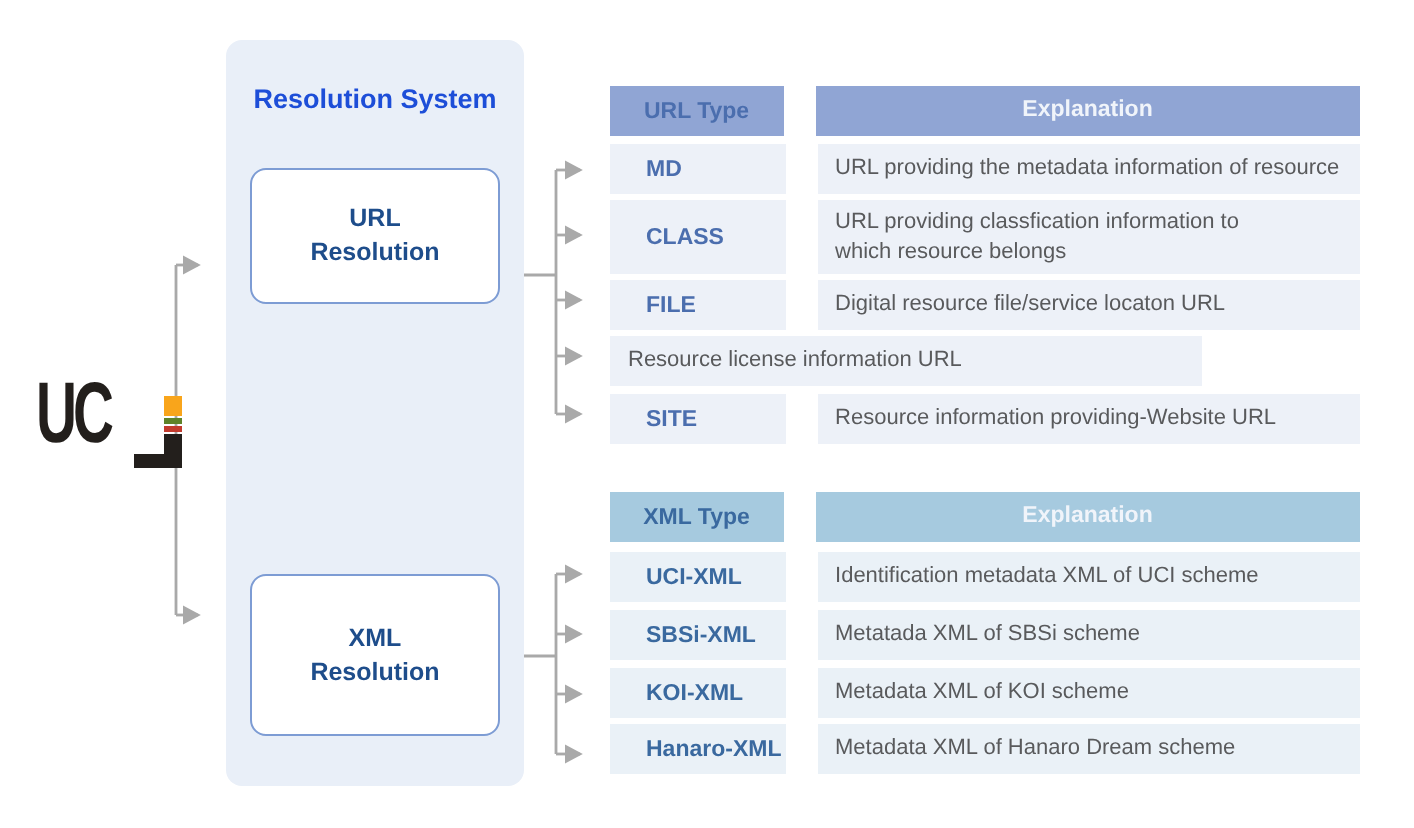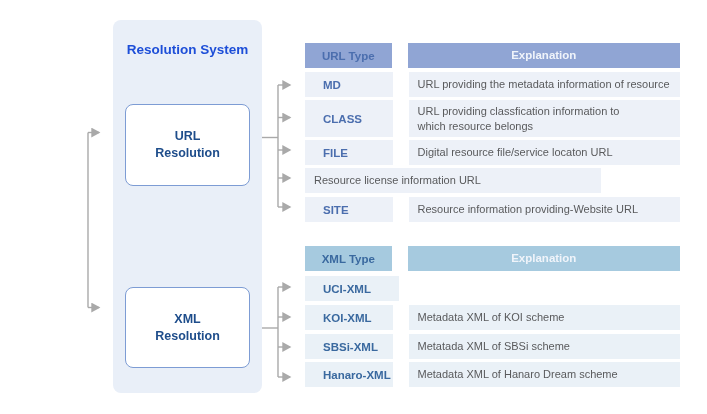--- a/index.html
+++ b/index.html
@@ -74,21 +74,21 @@
     display: flex;
     align-items: center;
     justify-content: center;
     text-align: center;
     font-size: 12.5px;
     font-weight: bold;
     color: #1e4d8b;
     line-height: 1.35;
     white-space: pre-line;
   }
-  .node-url { top: 84px; height: 82px; }
+  .node-url { top: 64px; height: 68px; }
   .node-xml { top: 267px; height: 81px; }
 
   
   .dtable { position: absolute; left: 305px; width: 375px; }
   .table-url { top: 43px; }
   .table-xml { top: 246px; }
   .trow { display: flex; }
   .cell-type {
     width: 94px;
     margin-right: 16px;
@@ -156,20 +156,30 @@
 
       <line x1="250" y1="328" x2="278" y2="328"></line>
       <path d="M278,287 V377"></path>
       <line x1="278" y1="287" x2="290" y2="287" marker-end="url(#arr)"></line>
       <line x1="278" y1="317" x2="290" y2="317" marker-end="url(#arr)"></line>
       <line x1="278" y1="347" x2="290" y2="347" marker-end="url(#arr)"></line>
       <line x1="278" y1="377" x2="290" y2="377" marker-end="url(#arr)"></line>
     </g>
   </svg>
 
+  <div class="logo">
+    <span class="logo-text">UC</span>
+    <span class="logo-imark">
+      <span class="imark-bar imark-orange" style="background:#f9a51b"></span>
+      <span class="imark-bar imark-green" style="background:#5f8329"></span>
+      <span class="imark-bar imark-red" style="background:#c33b2e"></span>
+      <span class="imark-bar imark-stem"></span>
+      <span class="imark-foot"></span>
+    </span>
+  </div>
 
   <div class="panel">
     <div class="panel-title">Resolution System</div>
     <div class="node-box node-url">URL
 Resolution</div>
     <div class="node-box node-xml">XML
 Resolution</div>
   </div>
 
   <div class="dtable table-url">
@@ -199,28 +209,29 @@
     </div>
   </div>
 
   <div class="dtable table-xml">
     <div class="trow trow-header h25">
       <div class="cell-type">XML Type</div>
       <div class="cell-expl">Explanation</div>
     </div>
     <div class="trow trow-data h25 mt5">
       <div class="cell-type">UCI-XML</div>
+      <div class="cell-expl">Identification metadata XML of UCI scheme</div>
+    </div>
+    <div class="trow trow-data h25 mt4">
+      <div class="cell-type">SBSi-XML</div>
+      <div class="cell-expl">Metatada XML of SBSi scheme</div>
     </div>
     <div class="trow trow-data h25 mt4">
       <div class="cell-type">KOI-XML</div>
       <div class="cell-expl">Metadata XML of KOI scheme</div>
-    </div>
-    <div class="trow trow-data h25 mt4">
-      <div class="cell-type">SBSi-XML</div>
-      <div class="cell-expl">Metatada XML of SBSi scheme</div>
     </div>
     <div class="trow trow-data h25 mt3">
       <div class="cell-type">Hanaro-XML</div>
       <div class="cell-expl">Metadata XML of Hanaro Dream scheme</div>
     </div>
   </div>
 
 </div>
 
 </body></html>

